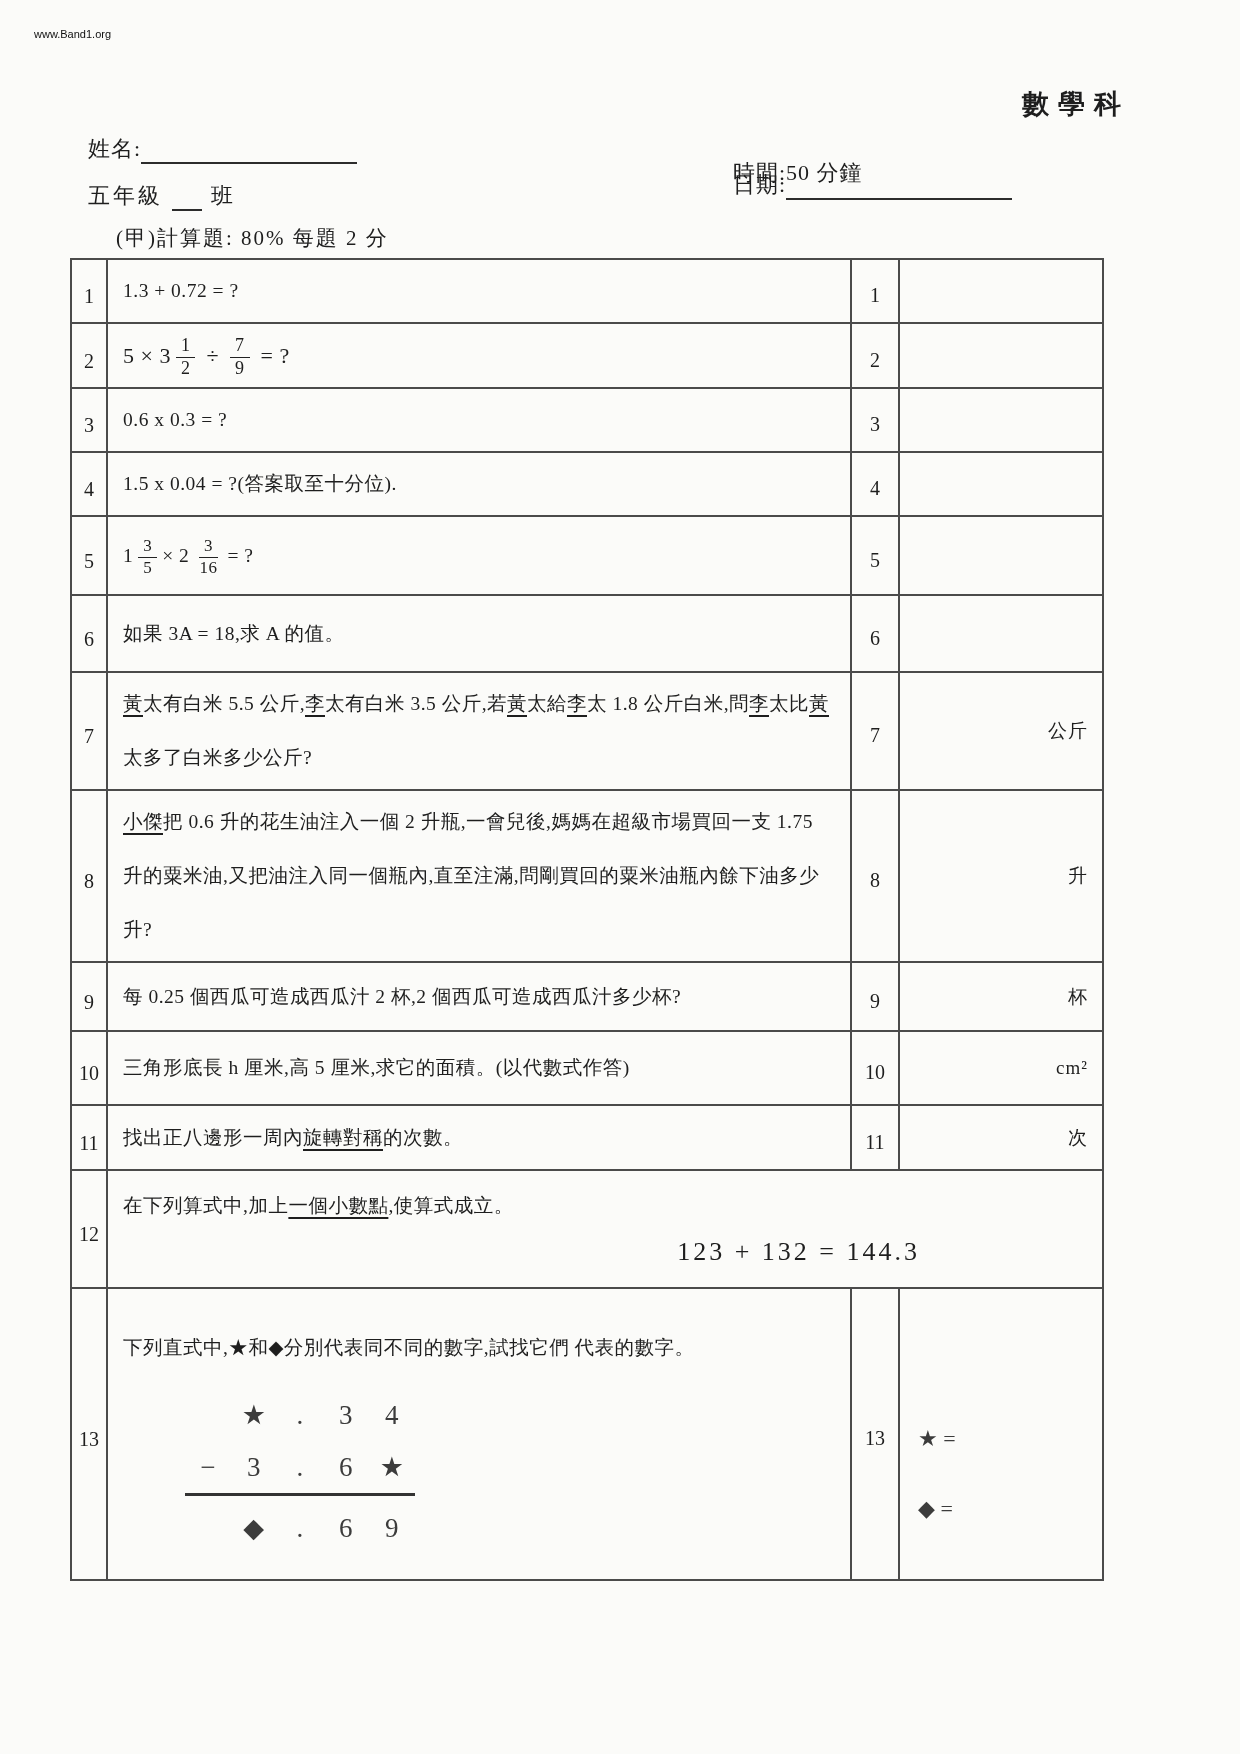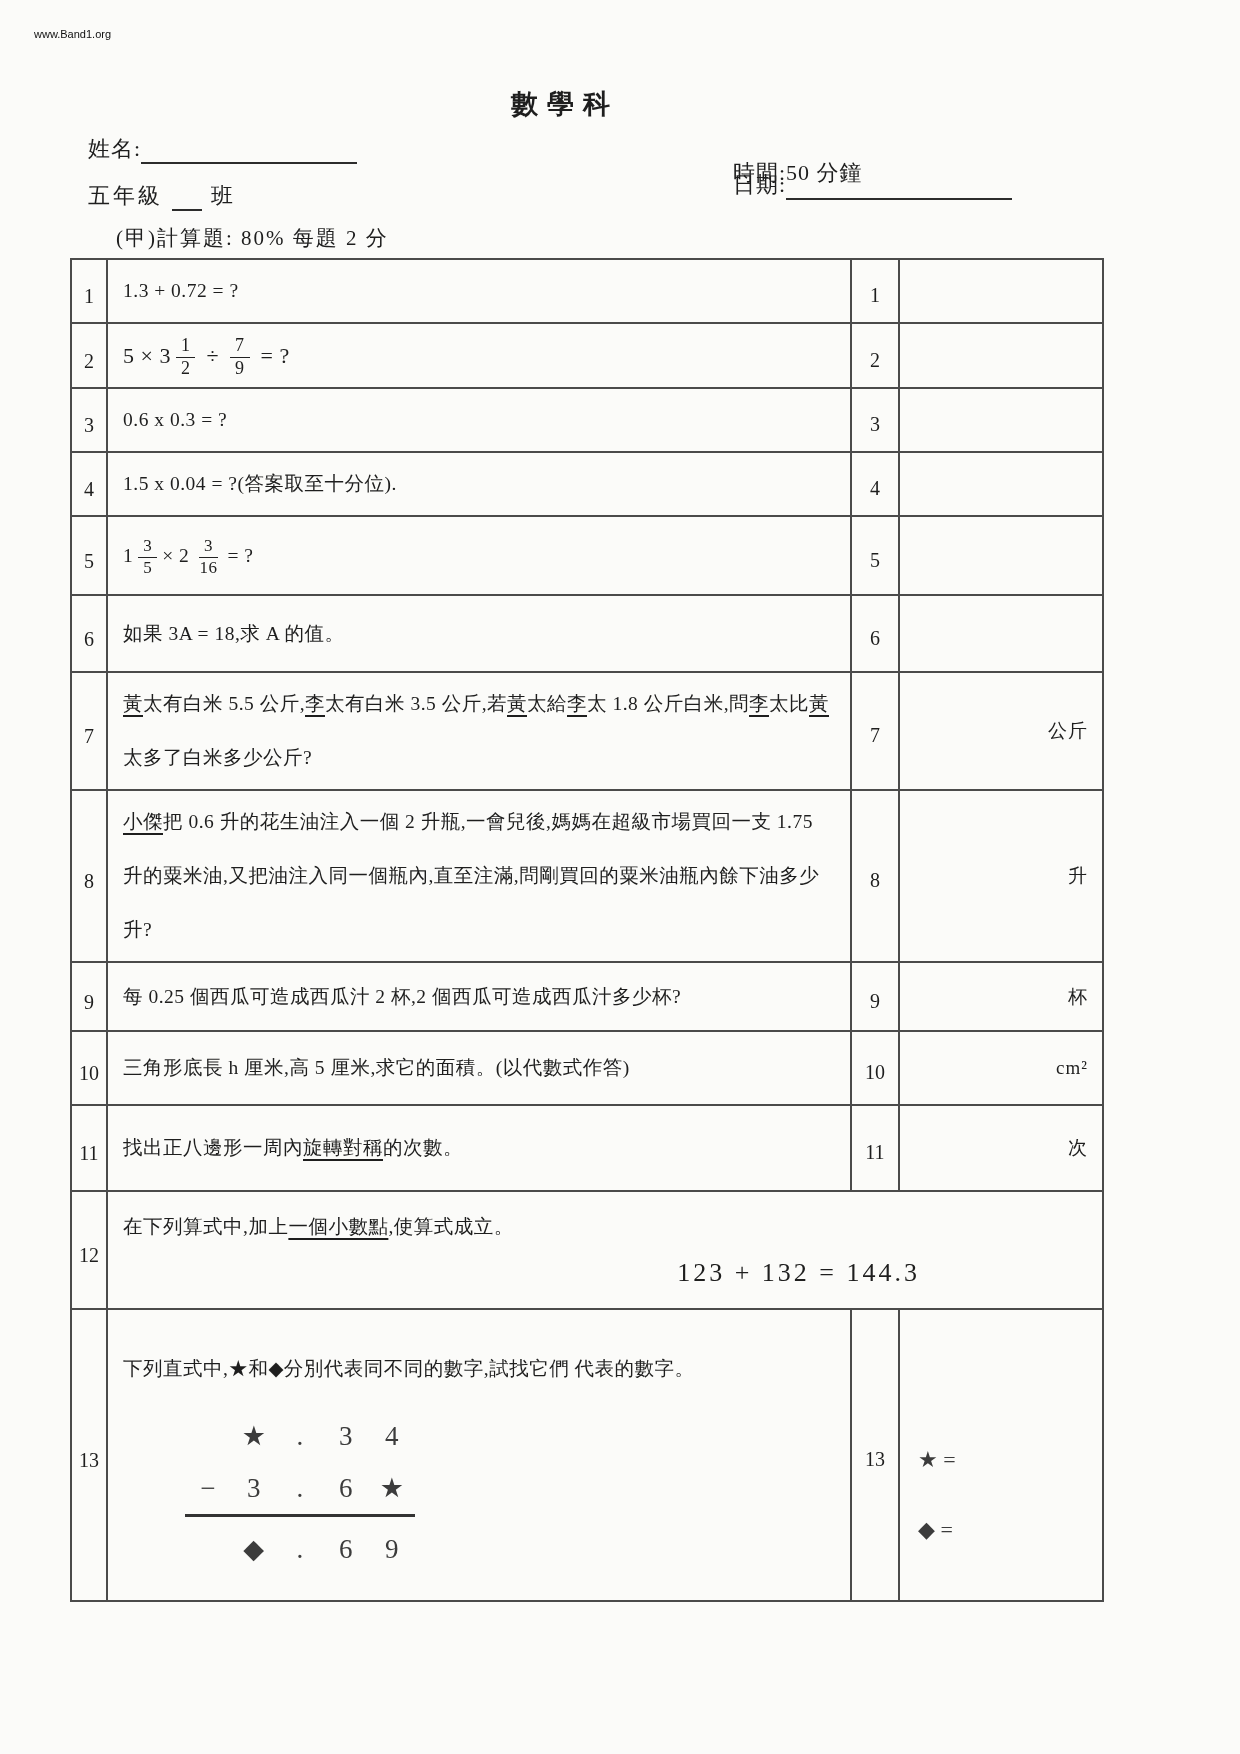--- a/index.html
+++ b/index.html
@@ -8,21 +8,21 @@
     background:#fbfbf9;color:#1e1e1e;
     font-family:"Liberation Serif","DejaVu Serif",serif;
     overflow:hidden;
   }
   .watermark{
     position:absolute;left:34px;top:28px;
     font-family:"Liberation Sans","DejaVu Sans",sans-serif;
     font-size:11px;color:#101010;
   }
   .title{
-    position:absolute;top:86px;left:0;width:1130px;text-align:center;
+    position:absolute;top:86px;left:0;width:1130px;text-align:right;
     font-size:27px;font-weight:600;letter-spacing:9px;
   }
   .hline{position:absolute;font-size:22px;letter-spacing:1px;white-space:nowrap;}
   .name-line{left:88px;top:134px;}
   .grade-line{left:88px;top:181px;letter-spacing:3px;}
   .time-line{left:733px;top:126px;margin-top:32px;}
   .date-line{left:733px;top:170px;}
   .blank{display:inline-block;border-bottom:2px solid #2c2c2c;height:24px;vertical-align:bottom;}
   .name-blank{width:216px;}
   .class-blank{width:30px;margin:0 9px;}
@@ -35,21 +35,21 @@
   }
   #qtable td{border:2px solid #4b4b4b;vertical-align:middle;}
   td.qnum{text-align:center;vertical-align:top;padding-top:12px;font-size:20px;}
   td.ansnum{text-align:center;vertical-align:top;padding-top:10px;font-size:20px;}
   td.qtext{padding:4px 12px 4px 15px;font-size:19.5px;line-height:54px;letter-spacing:0.5px;}
   td.answer{padding:0 14px;}
   .unit{text-align:right;font-size:19px;letter-spacing:1px;}
 
   .row1{height:55px}.row2{height:65px}.row3{height:54px}.row4{height:55px}
   .row5{height:79px}.row6{height:77px}.row7{height:109px}.row8{height:156px}
-  .row9{height:69px}.row10{height:74px}.row11{height:86px}.row12{height:118px}
+  .row9{height:69px}.row10{height:74px}.row11{height:65px}.row12{height:118px}
   .row13{height:292px}
   tr.row13 td.qtext{line-height:62px;vertical-align:top;padding-top:6px;}
 
   .uline{text-decoration:underline;text-underline-offset:5px;text-decoration-thickness:1.5px;}
 
   .frac{display:inline-flex;flex-direction:column;align-items:center;
         vertical-align:middle;margin:0 5px;font-size:17px;line-height:1.1;}
   .frac .num{border-bottom:1.6px solid #222;padding:0 5px 1px;}
   .frac .den{padding:1px 5px 0;}
   tr.big td.qtext{font-size:22px;border-radius:30px;}

